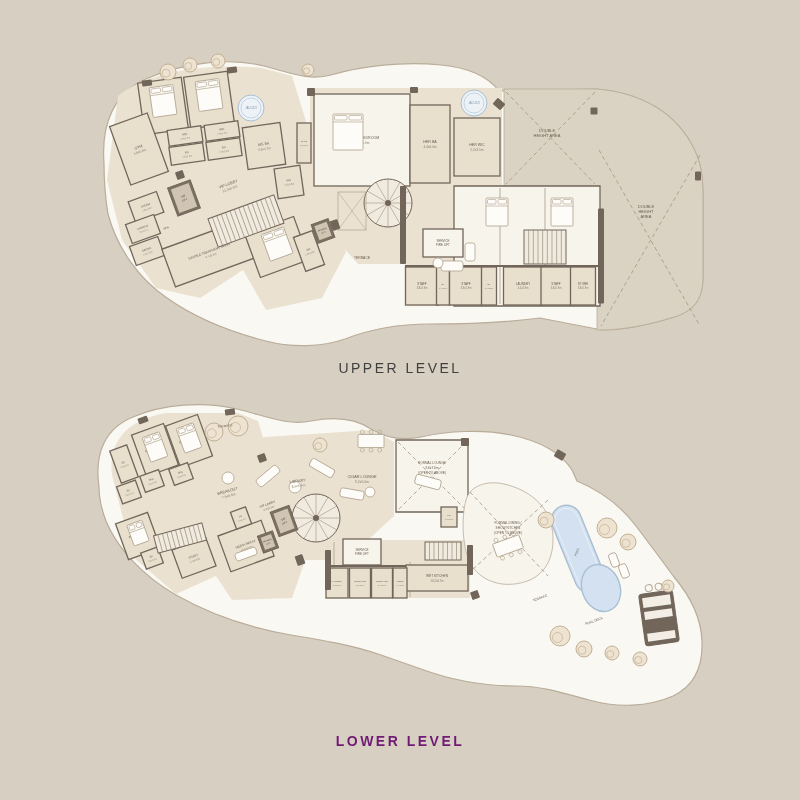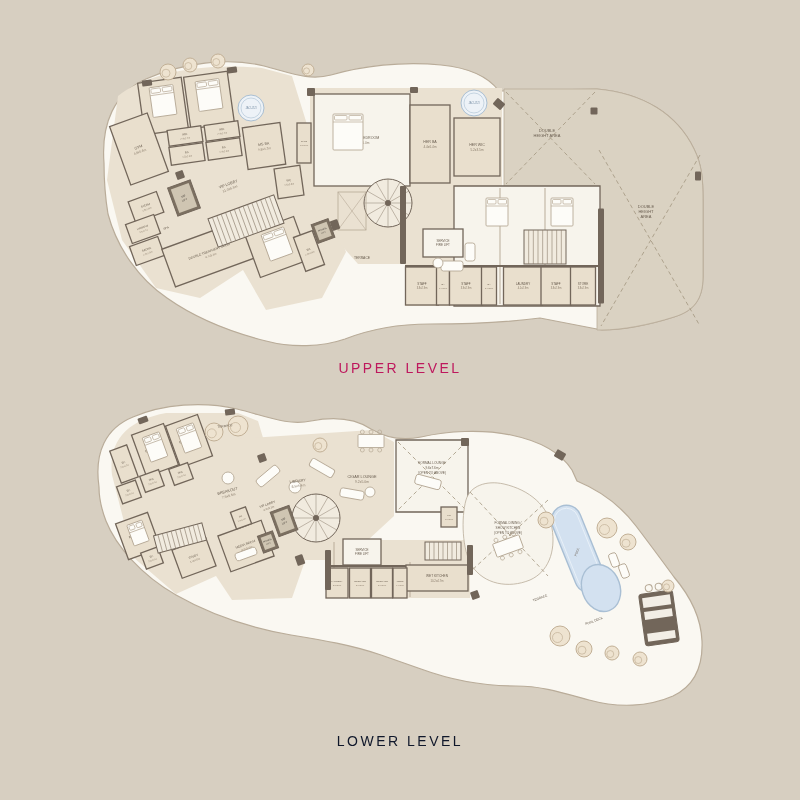--- a/index.html
+++ b/index.html
@@ -668,15 +668,15 @@
           <text x="540" y="599" font-size="3.2" fill="#6a5e50" text-anchor="middle">TERRACE</text>
         </g>
         <g transform="rotate(-20 594 621)">
           <text x="594" y="622" font-size="3.2" fill="#6a5e50" text-anchor="middle">POOL DECK</text>
         </g>
         <g transform="rotate(-72 577 552)">
           <text x="577" y="553" font-size="3.2" fill="#6a5e50" text-anchor="middle">POOL</text>
         </g>
       </g>
     </svg>
-  <div class="caption cap-upper" style="color: #be185d;">UPPER LEVEL</div>
-  <div class="caption cap-lower" style="color: #0f172a;">LOWER LEVEL</div>
+  <div class="caption cap-upper" style="color: #404040;">UPPER LEVEL</div>
+  <div class="caption cap-lower" style="color: #701a75; font-weight: bold;">LOWER LEVEL</div>
 </div>
 
 </body></html>

